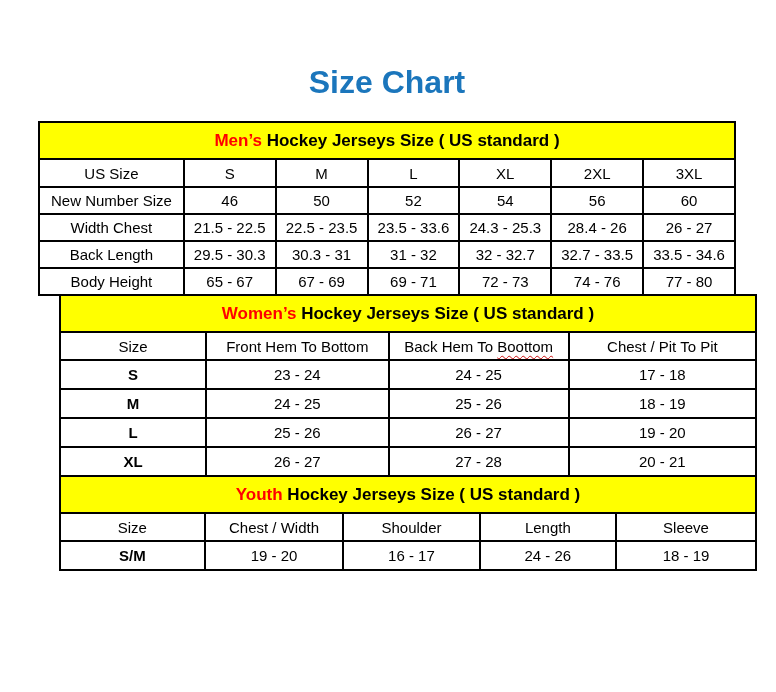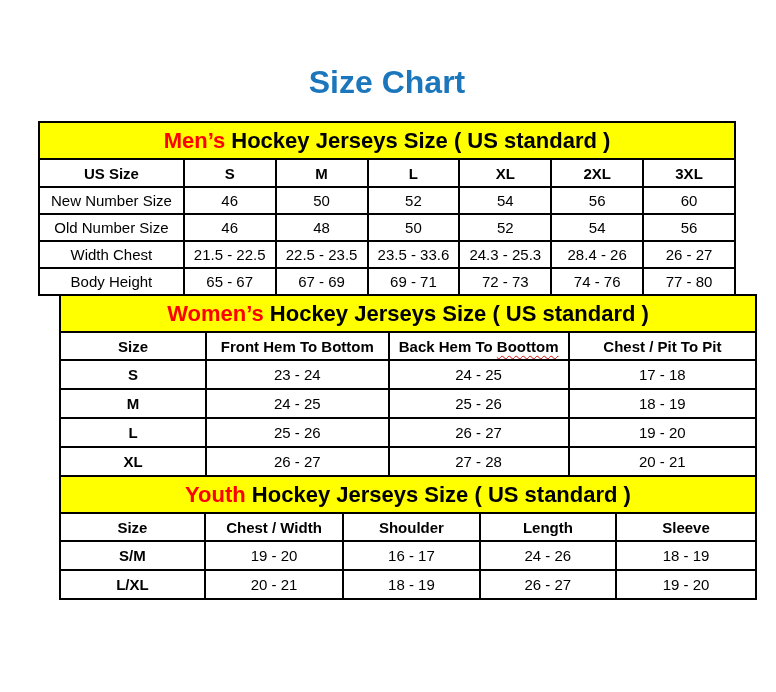--- a/index.html
+++ b/index.html
@@ -50,28 +50,28 @@
     text-align: center;
     vertical-align: middle;
     font-size: 15px;
     padding: 1px 2px;
     overflow: hidden;
     white-space: nowrap;
   }
   tr.band td {
     background: #ffff00;
     height: 33px;
-    font-size: 22px;
+    font-size: 17px;
     font-weight: bold;
   }
   tr.band .hl {
     color: #ff0000;
   }
   tr.colhead th {
-    font-weight: bold;
+    font-weight: normal;
     height: 24px;
   }
   .t-mens tbody td { height: 23px; border-radius: 10px; }
   .t-womens tbody td, .t-youth tbody td { height: 25px; }
   td.rowlabel { font-weight: normal; }
   td.rowlabel.bold { font-weight: bold; }
   .squiggle {
     text-decoration: underline;
     text-decoration-style: wavy;
     text-decoration-color: #cc1111;
@@ -116,36 +116,36 @@
           <tr>
             <td class="rowlabel">New Number Size</td>
             <td>46</td>
             <td>50</td>
             <td>52</td>
             <td>54</td>
             <td>56</td>
             <td>60</td>
           </tr>
           <tr>
-            <td class="rowlabel">Old Number Size</td>
-            <td>46</td>
-            <td>48</td>
-            <td>50</td>
-            <td>52</td>
-            <td>54</td>
-            <td>56</td>
-          </tr>
-          <tr>
             <td class="rowlabel">Width Chest</td>
             <td>21.5 - 22.5</td>
             <td>22.5 - 23.5</td>
             <td>23.5 - 33.6</td>
             <td>24.3 - 25.3</td>
             <td>28.4 - 26</td>
             <td>26 - 27</td>
+          </tr>
+          <tr>
+            <td class="rowlabel">Back Length</td>
+            <td>29.5 - 30.3</td>
+            <td>30.3 - 31</td>
+            <td>31 - 32</td>
+            <td>32 - 32.7</td>
+            <td>32.7 - 33.5</td>
+            <td>33.5 - 34.6</td>
           </tr>
           <tr>
             <td class="rowlabel">Body Height</td>
             <td>65 - 67</td>
             <td>67 - 69</td>
             <td>69 - 71</td>
             <td>72 - 73</td>
             <td>74 - 76</td>
             <td>77 - 80</td>
           </tr>
@@ -219,24 +219,17 @@
           </tr>
         </thead>
       <tbody>
           <tr>
             <td class="rowlabel bold">S/M</td>
             <td>19 - 20</td>
             <td>16 - 17</td>
             <td>24 - 26</td>
             <td>18 - 19</td>
           </tr>
-          <tr>
-            <td class="rowlabel bold">L/XL</td>
-            <td>20 - 21</td>
-            <td>18 - 19</td>
-            <td>26 - 27</td>
-            <td>19 - 20</td>
-          </tr>
         </tbody>
     </table>
 
   </div>
 </div>
 
 </body></html>

